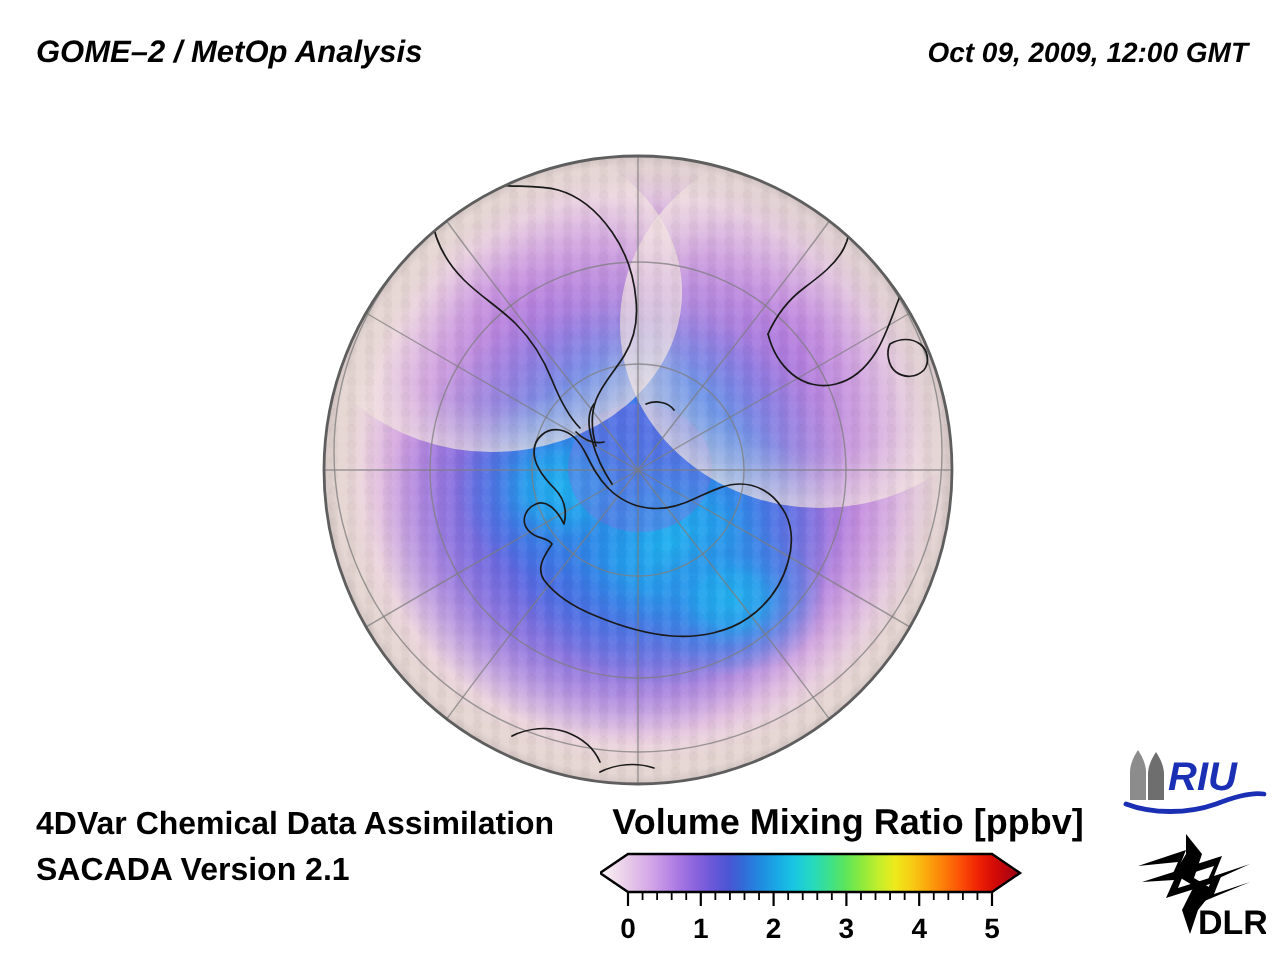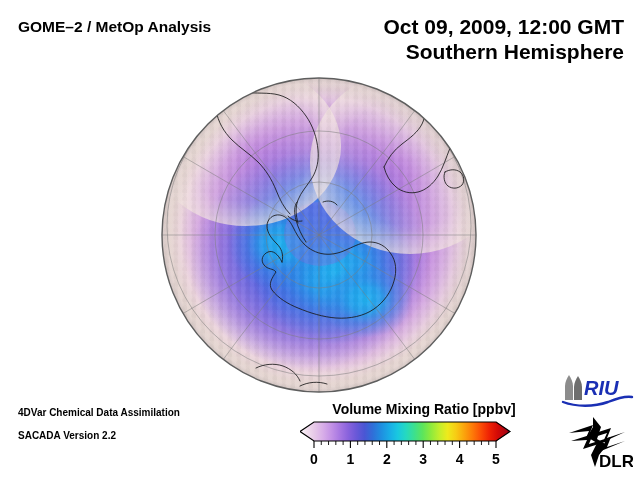--- a/index.html
+++ b/index.html
@@ -23,81 +23,80 @@
     top: 14px;
     font-size: 15.5px;
     font-weight: bold;
     line-height: 25px;
     white-space: nowrap;
   }
   .hdr-right {
     position: absolute;
     right: 16px;
     top: 14px;
-    font-size: 21px;
+    font-size: 14px;
     font-weight: bold;
     line-height: 25px;
     text-align: right;
     white-space: nowrap;
   }
-  .hdr-line { display: block; }
+  .hdr-line { display: block; font-style: italic; }
   .sub { font-size: 11px; vertical-align: -0.32em; }
 
   
   #globe-wrap {
     position: absolute;
     left: 160px;
     top: 76px;
     width: 318px;
     height: 318px;
   }
   #globe-svg { display: block; }
 
   
   .footer-left {
     position: absolute;
     left: 18px;
     top: 401px;
-    font-size: 10px;
+    font-size: 16px;
     font-weight: bold;
     line-height: 23px;
     white-space: nowrap;
   }
   .footer-line { display: block; }
 
   
   #cbar-block {
     position: absolute;
     left: 300px;
     top: 401px;
     width: 248px;
   }
   #cbar-title {
-    font-size: 14px;
+    font-size: 18px;
     font-weight: bold;
     text-align: center;
     white-space: nowrap;
     margin-bottom: 4px;
   }
   #cbar-svg { display: block; }
 
   
   #riu-logo { position: absolute; left: 560px; top: 374px; }
   #dlr-logo { position: absolute; left: 563px; top: 415px; }
 </style>
 </head>
 <body>
 
 <div class="hdr-left">
   <span class="hdr-line">GOME–2 / MetOp Analysis</span>
 </div>
 
 <div class="hdr-right">
   <span class="hdr-line">Oct 09, 2009, 12:00 GMT</span>
-  <span class="hdr-line">Southern Hemisphere</span>
 </div>
 
 <div id="globe-wrap">
 <svg id="globe-svg" width="318" height="318" viewBox="0 0 318 318">
   <defs>
     <clipPath id="discClip">
       <circle cx="159" cy="159" r="157"></circle>
     </clipPath>
 
     <radialGradient id="polarRamp" cx="50%" cy="50%" r="50%">
@@ -231,21 +230,21 @@
       <path d="M140 310 C 148 306, 158 305, 167 308"></path>
     </g>
   </g>
 
   <circle cx="159" cy="159" r="157" fill="none" stroke="#5e5e5e" stroke-width="1.4"></circle>
 </svg>
 </div>
 
 <div class="footer-left">
   <span class="footer-line">4DVar Chemical Data Assimilation</span>
-  <span class="footer-line">SACADA Version 2.2</span>
+  <span class="footer-line">SACADA Version 2.1</span>
 </div>
 
 <div id="cbar-block">
   <div id="cbar-title">Volume Mixing Ratio [ppbv]</div>
   <svg id="cbar-svg" width="248" height="58" viewBox="0 0 248 58">
     <defs>
       <linearGradient id="cbarGrad" x1="0%" y1="0%" x2="100%" y2="0%">
           <stop offset="0%" stop-color="#ffffff"></stop>
           <stop offset="3.8461538461538463%" stop-color="#f3e2ef"></stop>
           <stop offset="7.6923076923076925%" stop-color="#e6c8e8"></stop>

